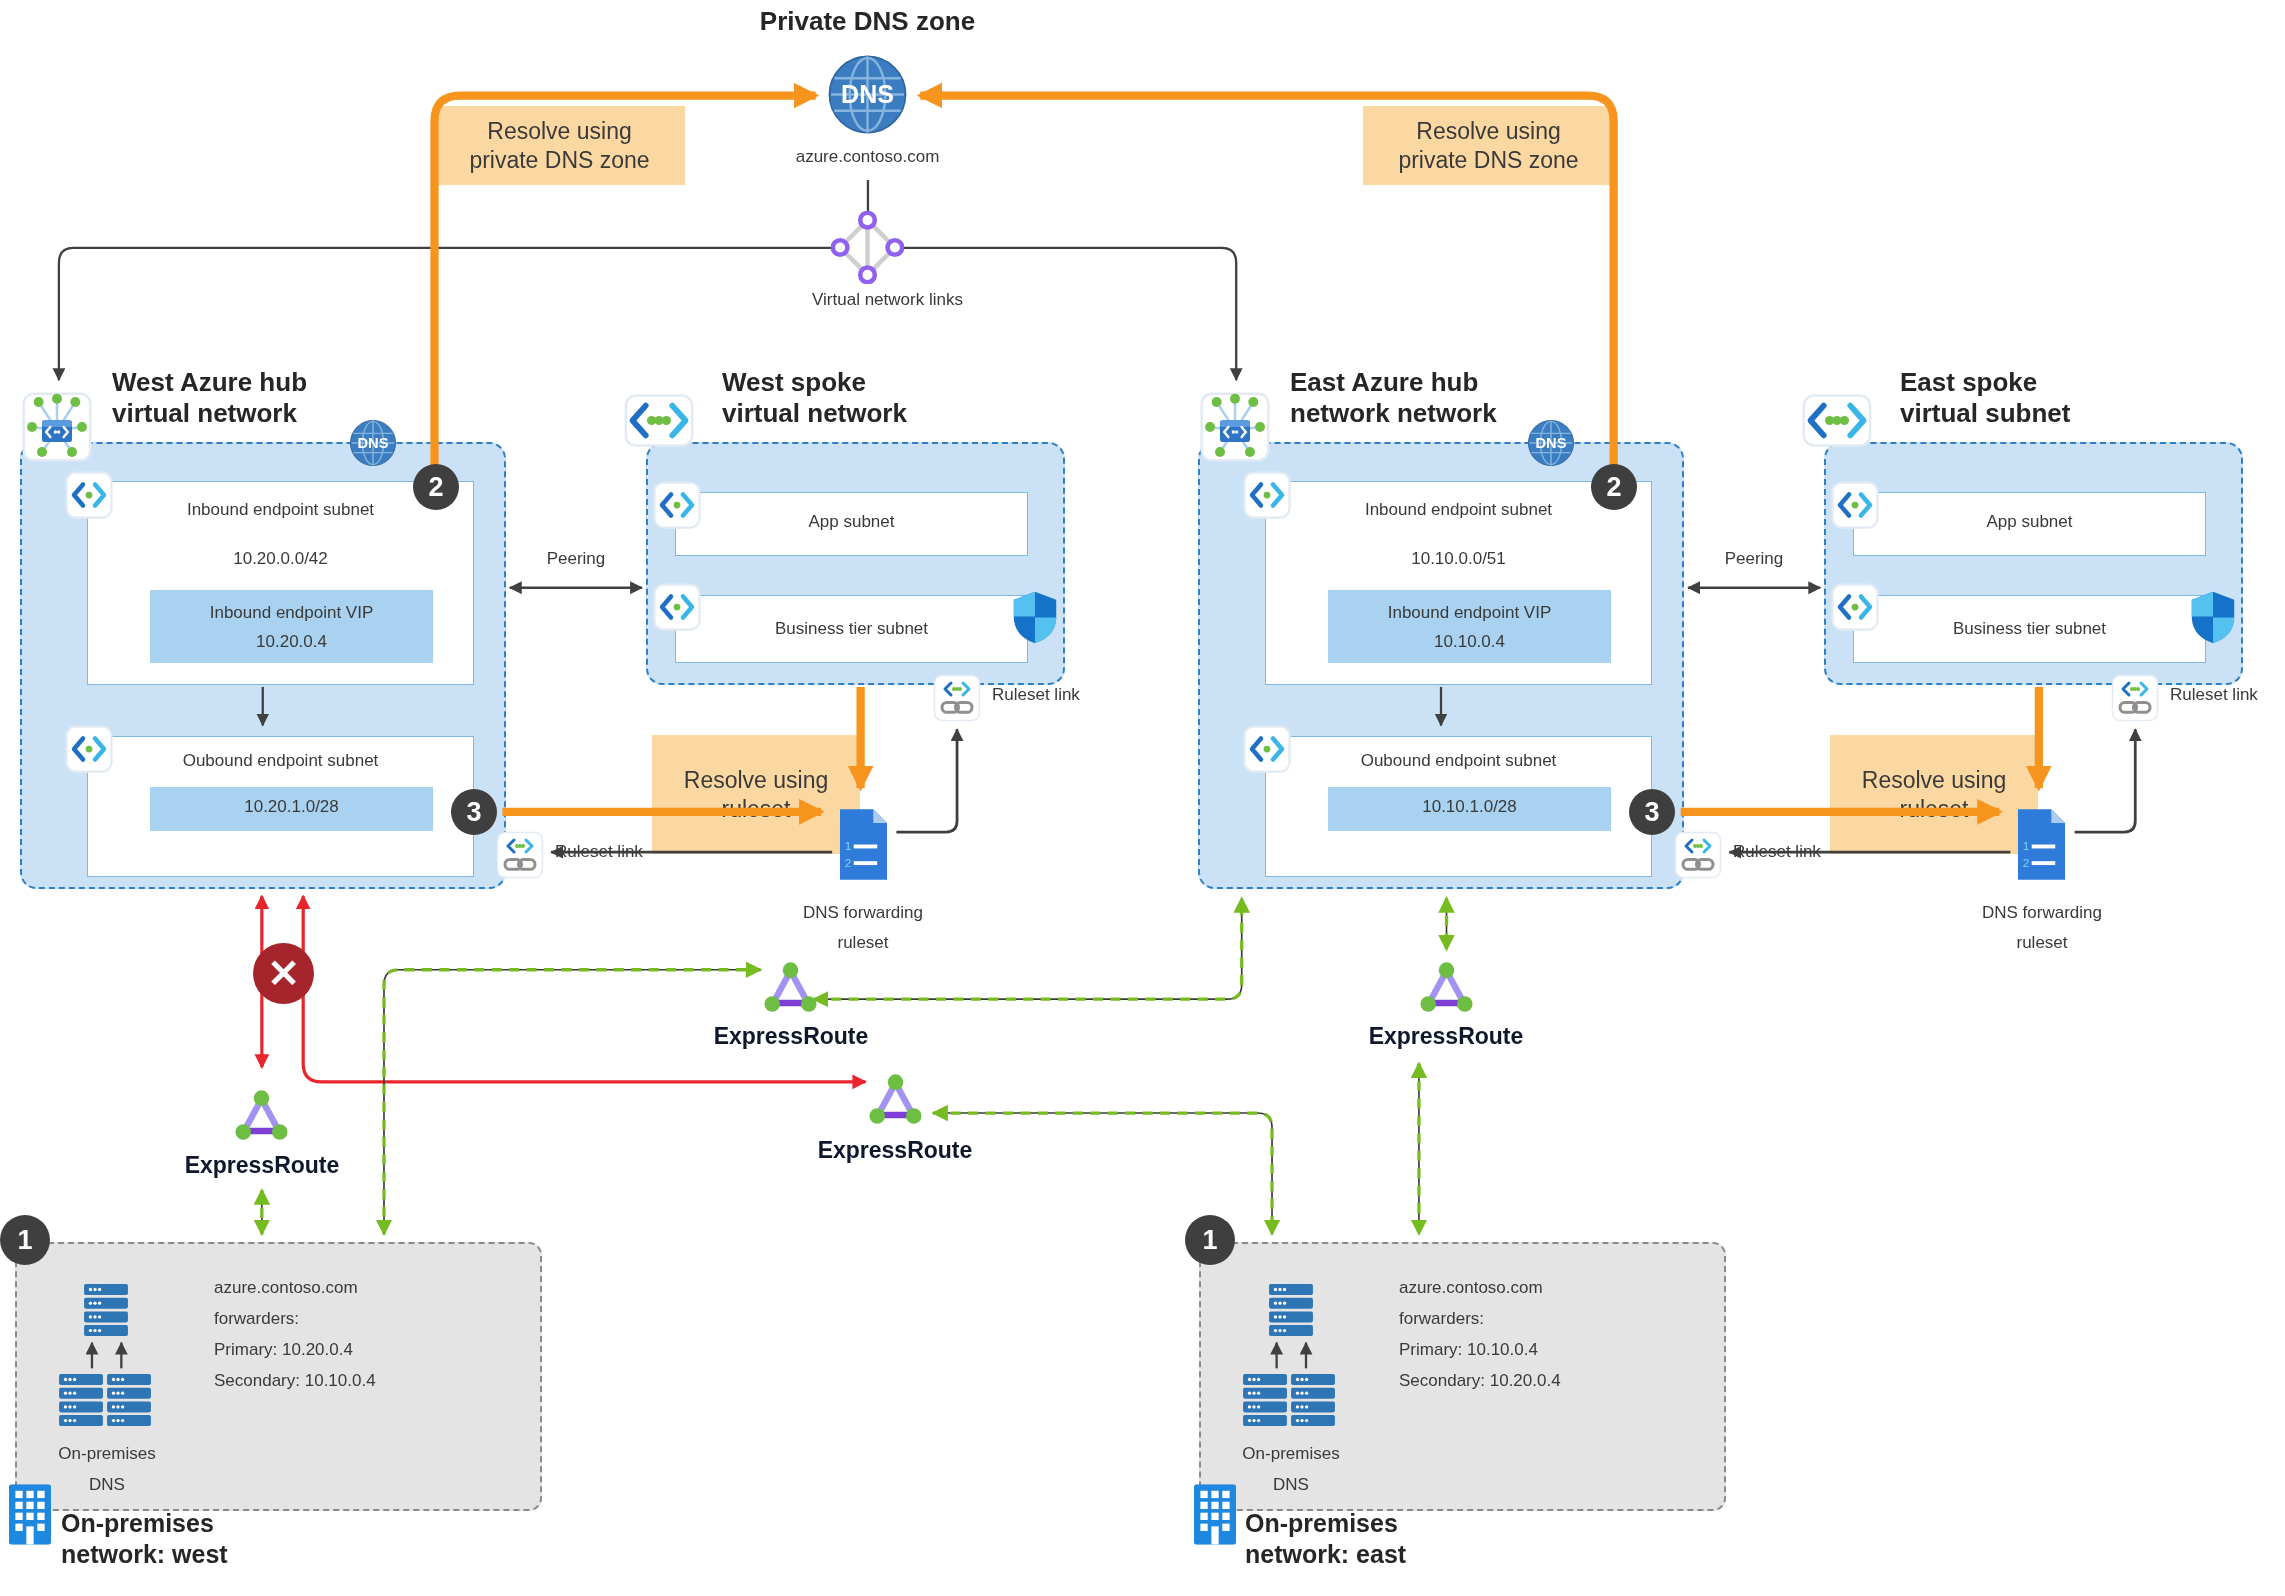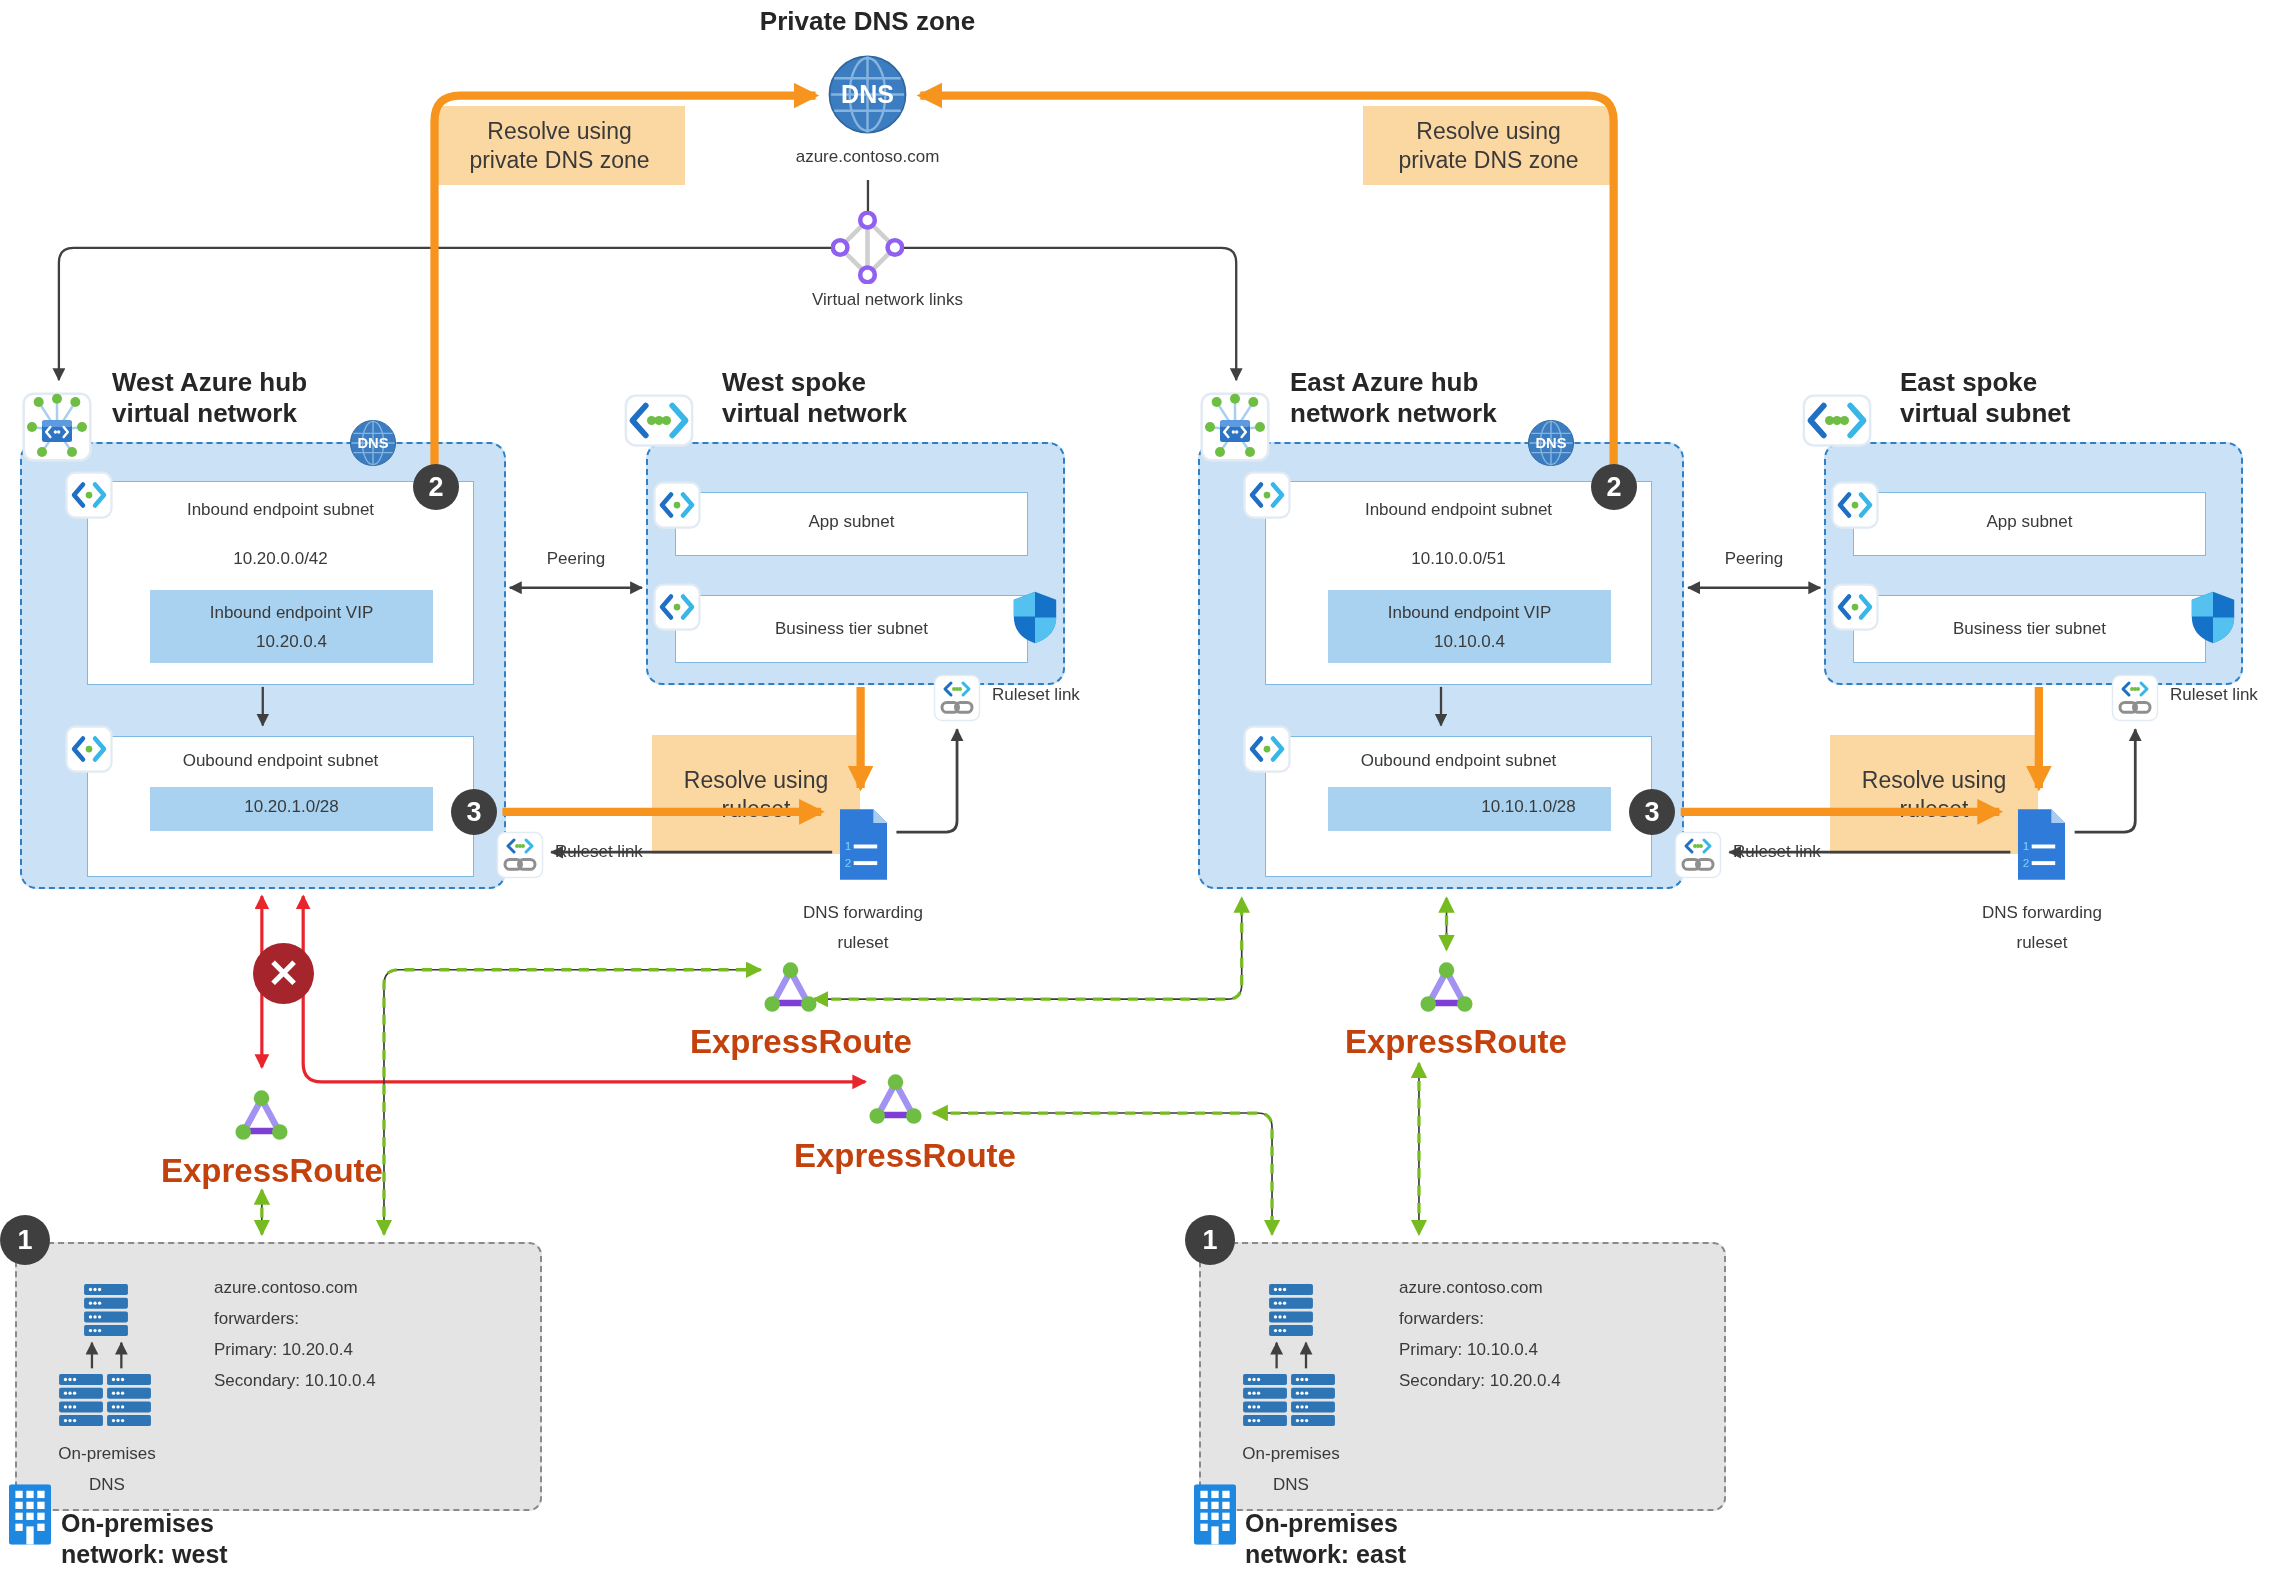--- a/index.html
+++ b/index.html
@@ -14,21 +14,21 @@
            text-align:center;white-space:pre-line;font-size:23px;line-height:28.5px;color:#3a3a3a}
   .badge{background:#3F3F3F;color:#fff;border-radius:50%;display:flex;align-items:center;
          justify-content:center;font-weight:700;font-size:27px;z-index:5}
   .xmark{background:#A6242C;color:#fff;border-radius:50%;display:flex;align-items:center;
          justify-content:center;font-weight:700;font-size:39px;z-index:5}
   .t{font-size:17px;color:#3a3a3a;z-index:4}
   .tc{text-align:center}
   .tb{font-weight:700;color:#262626}
   .pre{white-space:pre-line}
   .title28{font-size:26px;line-height:31px}
-  .er-label{font-weight:700;font-size:33px;text-align:center;color:#c2410c;z-index:4}
+  .er-label{font-weight:700;font-size:23px;text-align:center;color:#0f172a;z-index:4}
   .globe-label{color:#fff;font-weight:700;display:flex;align-items:center;justify-content:center;z-index:5}
   svg.lines{z-index:2;pointer-events:none}
   .bg{z-index:1}
   .fg{z-index:4}
 </style>
 </head>
 <body>
 
 <div class="canvas">
 
@@ -363,21 +363,21 @@
     </svg>
   <div class="abs t tc fg" style="left:1265px;top:500px;width:387px">Inbound endpoint subnet</div>
   <div class="abs t tc fg" style="left:1265px;top:549px;width:387px">10.10.0.0/51</div>
   <div class="abs t tc pre fg" style="left:1328px;top:598px;width:283px;line-height:29px">Inbound endpoint VIP
 10.10.0.4</div>
 
   <svg class="abs fg" style="left:1243px;top:725px" width="48" height="48" viewBox="0 0 52 52">
       <use href="#sym-subnet"></use>
     </svg>
   <div class="abs t tc fg" style="left:1265px;top:751px;width:387px">Oubound endpoint subnet</div>
-  <div class="abs t tc fg" style="left:1387px;top:797px;width:283px">10.10.1.0/28</div>
+  <div class="abs t tc fg" style="left:1328px;top:797px;width:283px">10.10.1.0/28</div>
   <div class="abs badge" style="left:1629px;top:789px;width:46px;height:46px">3</div>
   <svg class="abs fg" style="left:1674px;top:831px" width="48" height="48" viewBox="0 0 52 52">
       <use href="#sym-link"></use>
     </svg>
   <div class="abs t fg" style="left:1733px;top:842px">Ruleset link</div>
 
   <svg class="abs fg" style="left:1802px;top:393px" width="70" height="55" viewBox="0 0 76 60">
       <use href="#sym-vnetspoke"></use>
     </svg>
   <div class="abs t tb title28 pre fg" style="left:1900px;top:367px;width:239px">East spoke

